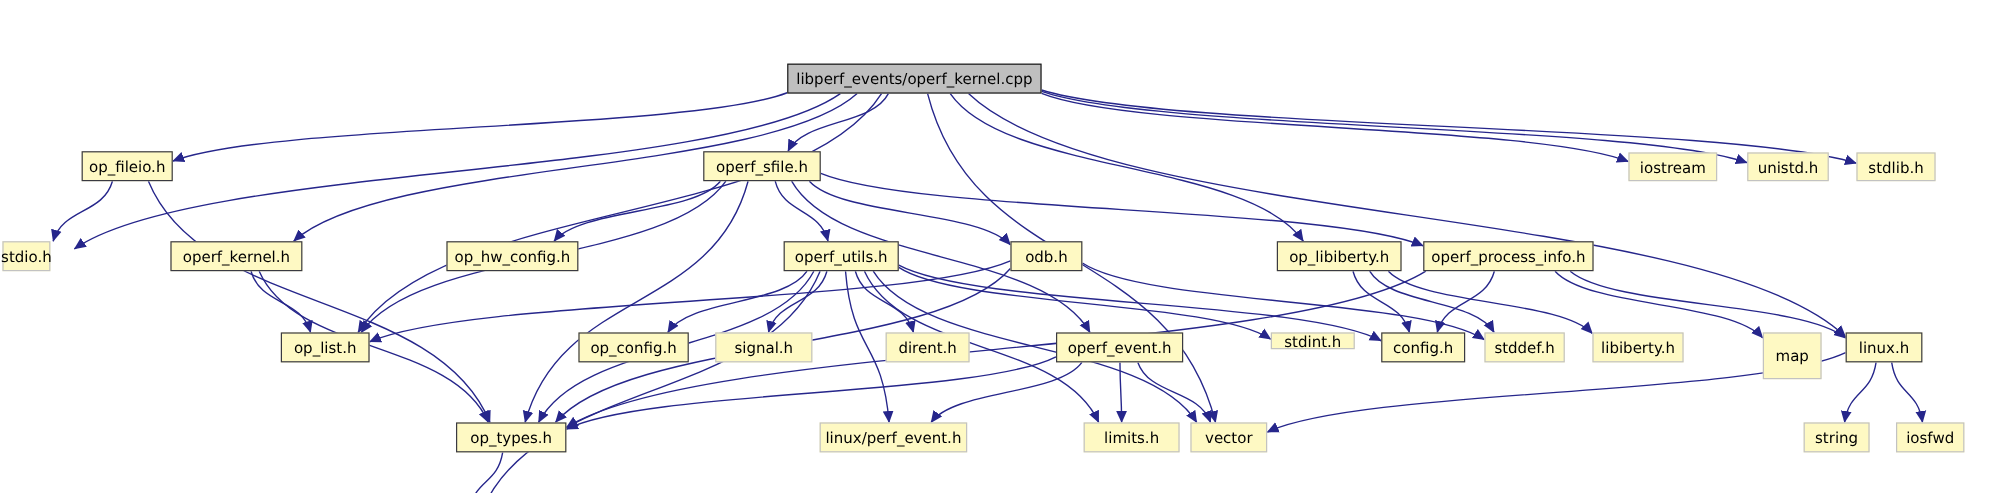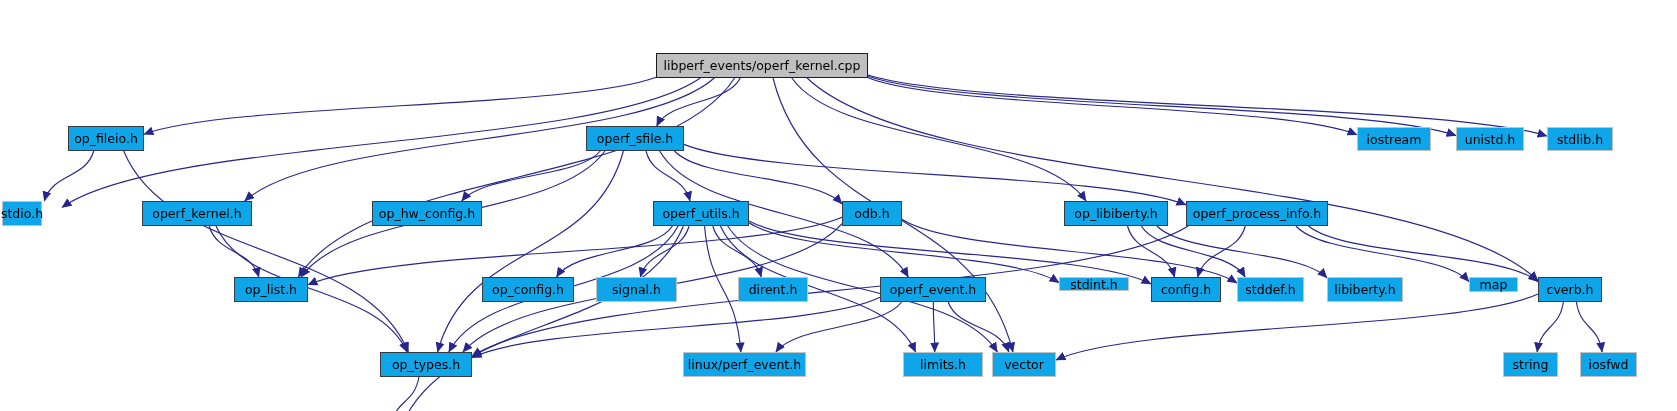--- a/index.html
+++ b/index.html
@@ -13,21 +13,21 @@
     margin-top:48px;
   }
   #edge-layer {
     position:absolute; left:0; top:0;
     width:1677px; height:411px;
   }
   .node {
     position:absolute;
     display:flex; align-items:center; justify-content:center;
     box-sizing:border-box;
-    background:#0ea5e9;
+    background:#fef9c3;
     font-size:12.5px;
     color:#000000;
     white-space:nowrap;
     z-index:2;
     cursor:default;
   }
   .node.internal { border:1.4px solid #3a3a42; cursor:pointer; }
   .node.system   { border:1px solid #c2c2c2; cursor:pointer; }
   .node.root     { border:1.4px solid #1c1c1c; background:#bfbfbf; }
   .edge { fill:none; stroke-width:1.15px; }
@@ -108,22 +108,22 @@
     <div class="node internal" style="left: 1186px; top: 153px; width: 142px; height: 25px;">operf_process_info.h</div>
     <div class="node internal" style="left: 234px; top: 229px; width: 74px; height: 25px;">op_list.h</div>
     <div class="node internal" style="left: 482px; top: 229px; width: 92px; height: 25px;">op_config.h</div>
     <div class="node system" style="left: 596px; top: 229px; width: 81px; height: 25px;">signal.h</div>
     <div class="node system" style="left: 738px; top: 229px; width: 70px; height: 25px;">dirent.h</div>
     <div class="node internal" style="left: 880px; top: 229px; width: 106px; height: 25px;">operf_event.h</div>
     <div class="node system" style="left: 1059px; top: 229px; width: 70px; height: 14px;">stdint.h</div>
     <div class="node internal" style="left: 1151px; top: 229px; width: 70px; height: 25px;">config.h</div>
     <div class="node system" style="left: 1237px; top: 229px; width: 67px; height: 25px;">stddef.h</div>
     <div class="node system" style="left: 1327px; top: 229px; width: 76px; height: 25px;">libiberty.h</div>
-    <div class="node system" style="left: 1469px; top: 229px; width: 49px; height: 15px;">map</div>
-    <div class="node internal" style="left: 1538px; top: 229px; width: 64px; height: 25px;">cverb.h</div>
+    <div class="node system" style="left: 1469px; top: 229px; width: 49px; height: 39px;">map</div>
+    <div class="node internal" style="left: 1538px; top: 229px; width: 64px; height: 25px;">linux.h</div>
     <div class="node internal" style="left: 380px; top: 304px; width: 92px; height: 25px;">op_types.h</div>
     <div class="node system" style="left: 683px; top: 304px; width: 123px; height: 25px;">linux/perf_event.h</div>
     <div class="node system" style="left: 903px; top: 304px; width: 80px; height: 25px;">limits.h</div>
     <div class="node system" style="left: 992px; top: 304px; width: 64px; height: 25px;">vector</div>
     <div class="node system" style="left: 1503px; top: 304px; width: 55px; height: 25px;">string</div>
     <div class="node system" style="left: 1580px; top: 304px; width: 57px; height: 25px;">iosfwd</div>
     <div class="node system" style="left: 337px; top: 378px; width: 94px; height: 25px; padding-left: 44px;">sys/types.h</div>
   </div>
 
 </body></html>

